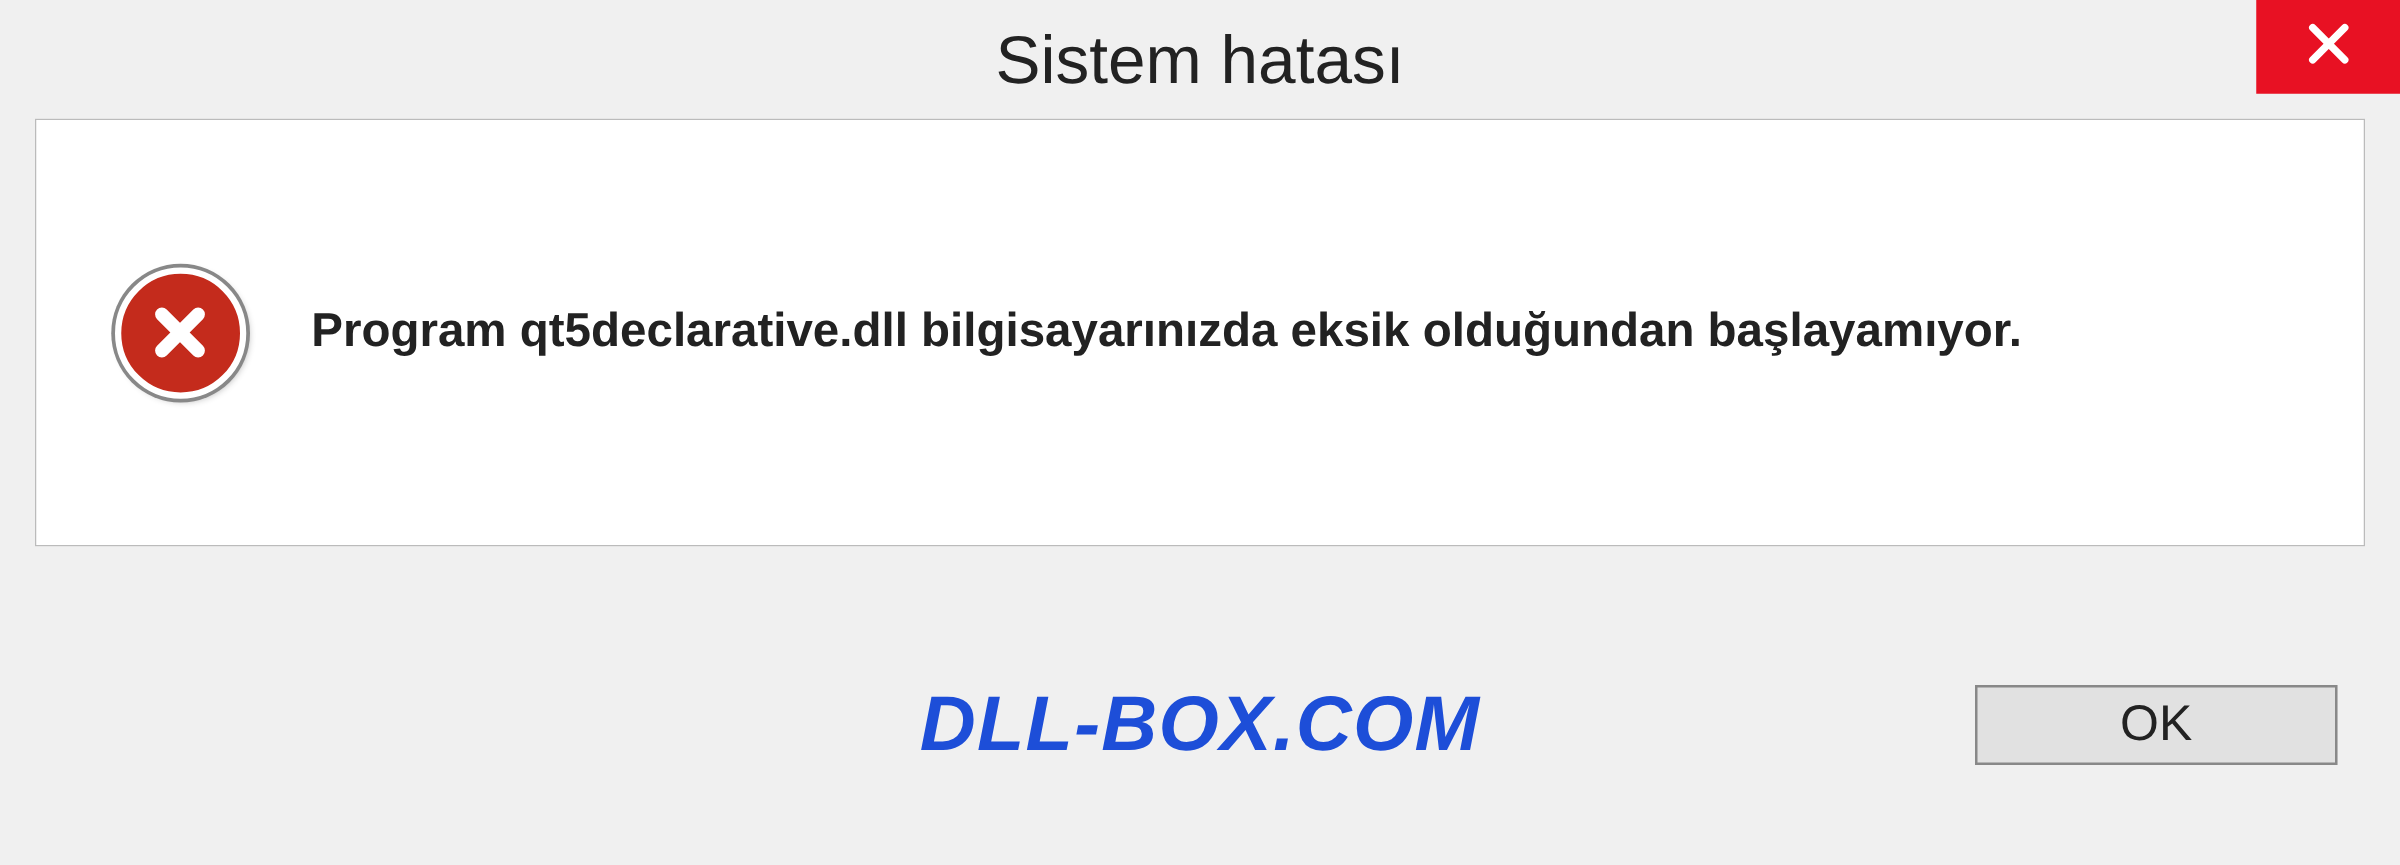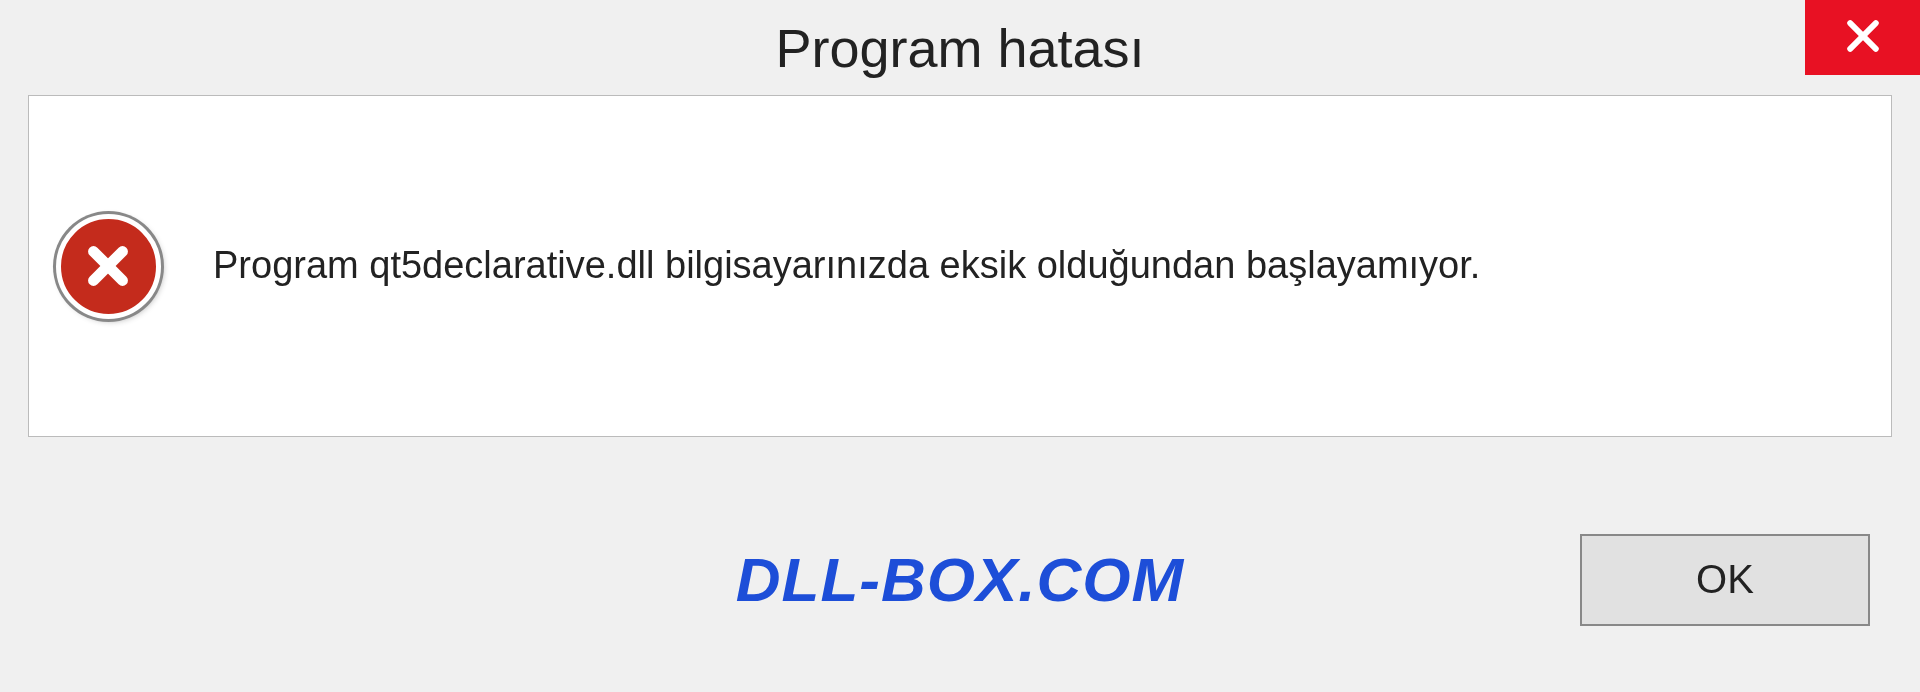--- a/index.html
+++ b/index.html
@@ -58,21 +58,22 @@
     }
 
     .content-panel {
       margin: 0 28px;
       background: #fff;
       border: 1px solid #bbb;
       height: 342px;
       position: relative;
       display: flex;
       align-items: center;
-      padding: 40px 24px;
+      padding: 40px 60px;
+      font-weight: bold;
     }
 
     .error-icon-wrapper {
       width: 110px;
       height: 110px;
       flex-shrink: 0;
       margin-right: 50px;
       display: flex;
       align-items: center;
       justify-content: center;
@@ -121,39 +122,39 @@
       font-size: 62px;
       font-weight: 900;
       font-style: italic;
       color: #1d4ed8;
       letter-spacing: 1px;
       font-family: Arial, sans-serif;
     }
 
     .ok-button {
       width: 290px;
-      height: 92px;
+      height: 64px;
       background: #e1e1e1;
       border: 2px solid #888;
       font-size: 40px;
       color: #222;
       display: flex;
       align-items: center;
       justify-content: center;
       cursor: pointer;
       font-family: inherit;
     }
   </style>
 </head>
 <body>
 
 <div class="dialog-window">
 
   <div class="title-bar">
-    <div class="title-text">Program hatası</div>
+    <div class="title-text">Sistem hatası</div>
     <div class="close-btn">
       <span>
         <svg viewBox="0 0 24 24" fill="none" stroke="#ffffff" stroke-width="3.2" stroke-linecap="round">
           <line x1="5" y1="5" x2="19" y2="19"></line>
           <line x1="19" y1="5" x2="5" y2="19"></line>
         </svg>
       </span>
     </div>
   </div>
 

